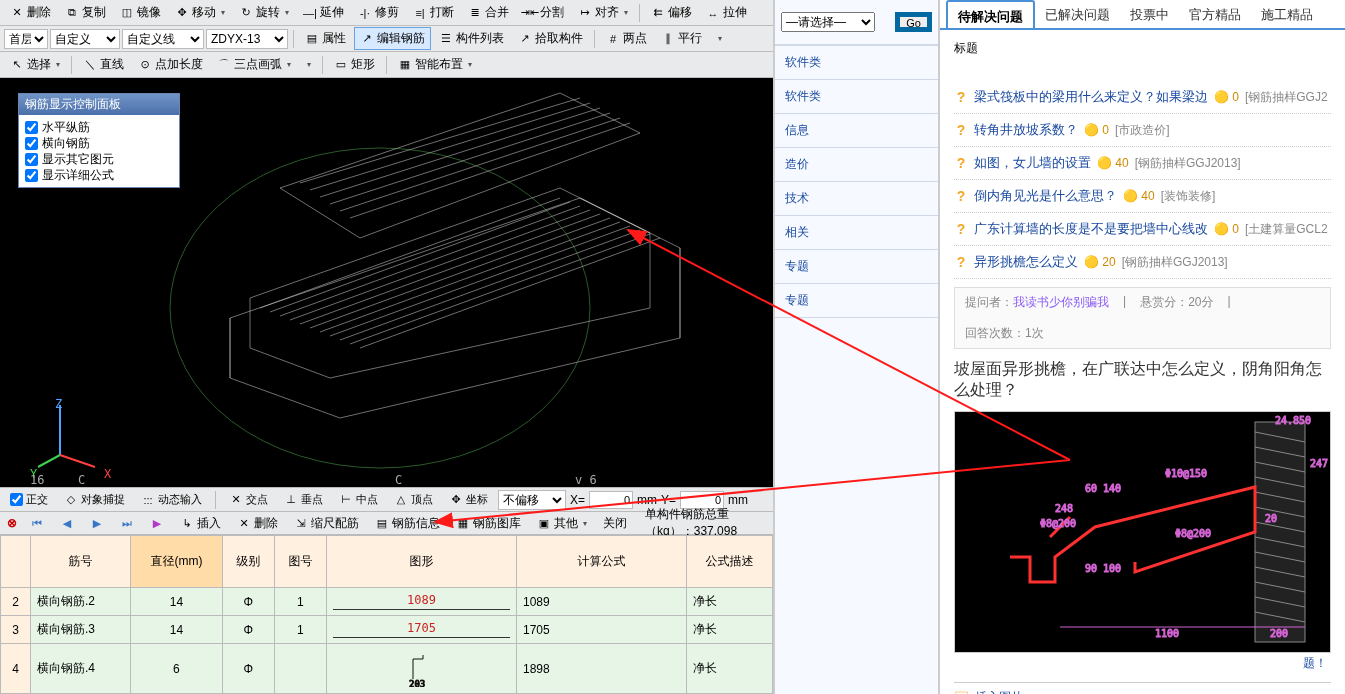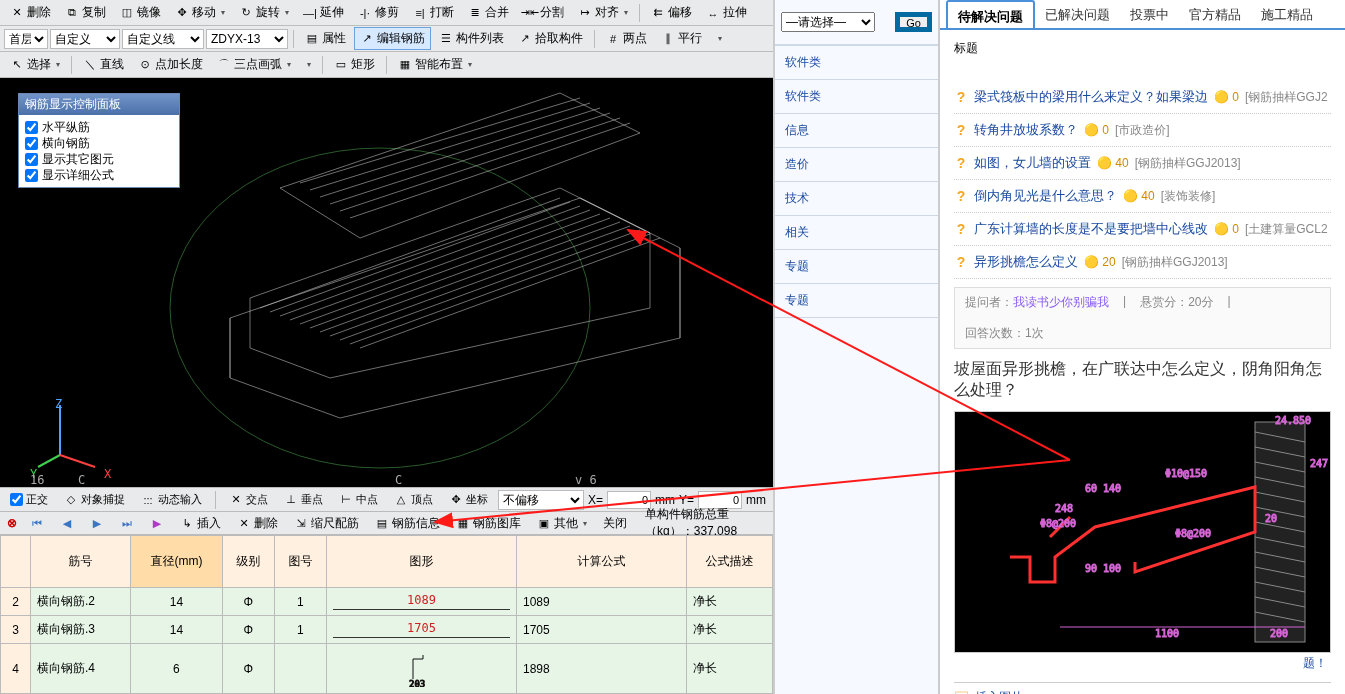--- a/index.html
+++ b/index.html
@@ -289,21 +289,21 @@
           <span>中点</span>
         </span>
       <span class="tb-btn">
           <span class="tb-ico">△</span>
           <span>顶点</span>
         </span>
       <span class="tb-btn">
           <span class="tb-ico">✥</span>
           <span>坐标</span>
         </span>
-      <select class="tb-sel" style="width:86px"><option>不偏移</option></select>
+      <select class="tb-sel" style="width:68px"><option>不偏移</option></select>
       <span>X=</span>
       <input class="coord" value="0" style="">
       <span>mm</span>
       <span>Y=</span>
       <input class="coord" value="0" style="">
       <span>mm</span>
     </div>
 
     <div class="table-tb">
       <span class="close-x">⊗</span>

